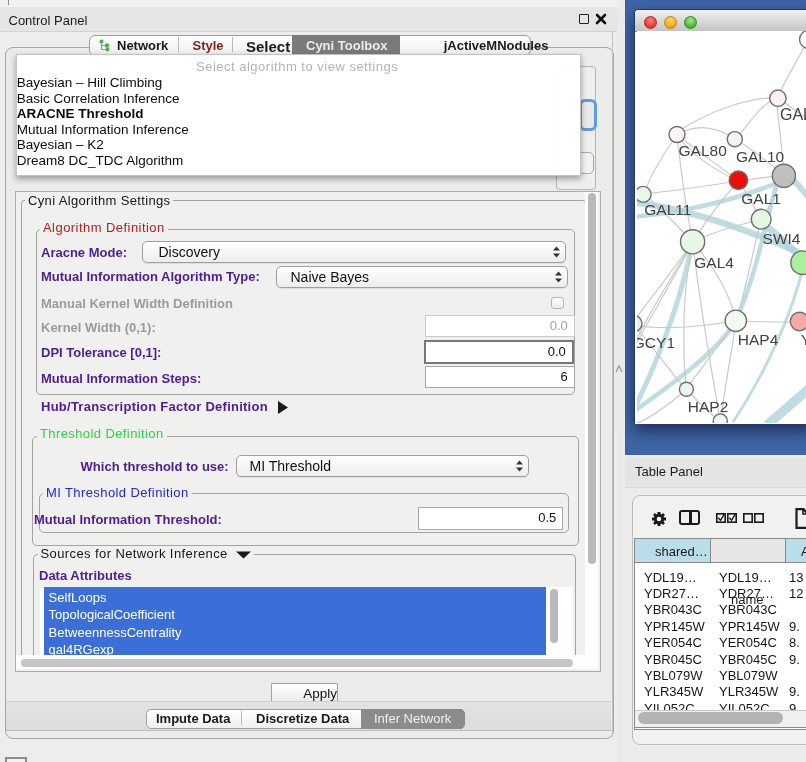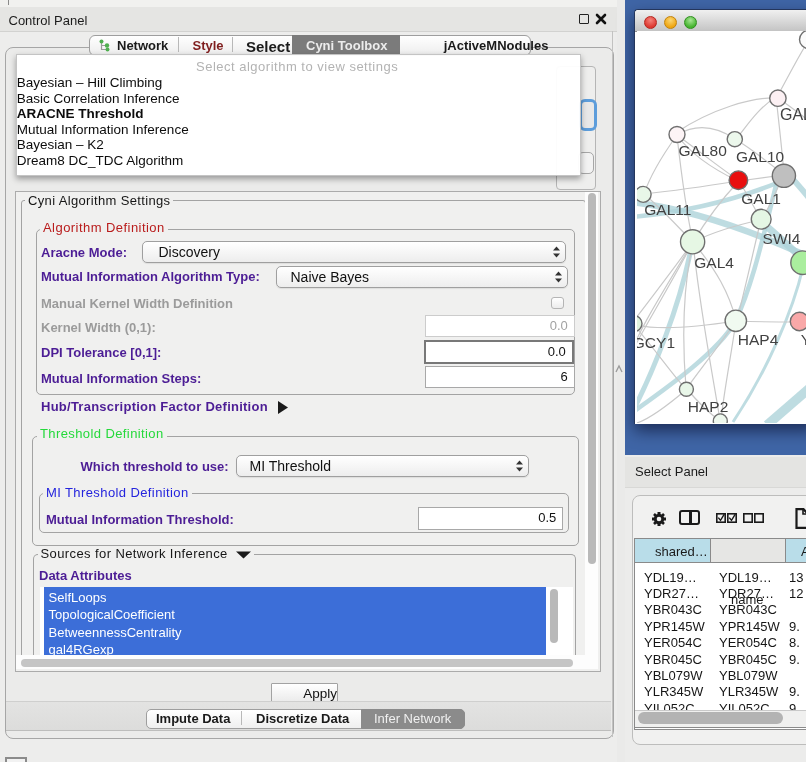--- a/index.html
+++ b/index.html
@@ -105,21 +105,21 @@
   <div class="combo" style="left:235.5px;top:455.3px;width:291px;height:19.5px;">
     <span class="ct" style="left:13px;">MI Threshold</span>
     <svg class="spin" viewBox="0 0 9 12">
         <path d="M4.5 0.5 L8 4.5 L1 4.5 Z" fill="#333"></path>
         <path d="M4.5 11.5 L8 7.5 L1 7.5 Z" fill="#333"></path>
       </svg>
   </div>
 
   <div class="gbox" style="left:38.6px;top:492.9px;width:528px;height:38px;"></div>
   <div class="gtitle" style="left:43px;top:486px;background:#f0f0ef;color:#2424dd;letter-spacing:0.4px;">MI Threshold Definition</div>
-  <div class="abs lbl" style="left:46px;top:512px;">Mutual Information Threshold:</div>
+  <div class="abs lbl" style="left:34px;top:512px;">Mutual Information Threshold:</div>
   <div class="tf" style="left:418.3px;top:507px;width:137px;height:20.5px;line-height:20.5px;">0.5</div>
 
   <div class="gbox" style="left:33px;top:554px;width:541px;height:106px;border-bottom:none;border-radius:5px 5px 0 0;"></div>
   <div class="abs" style="left:228px;top:548px;width:26px;height:12px;background:#f0f0ef;"></div>
   <div class="gtitle" style="left:37.5px;top:547px;background:#f0f0ef;color:#161616;letter-spacing:0.4px;">Sources for Network Inference</div>
   <svg class="abs" style="left:235.5px;top:550.5px;" width="15" height="8" viewBox="0 0 15 8">
       <path d="M0 0.5 L15 0.5 L7.5 7.5 Z" fill="#1a1a1a"></path>
     </svg>
   <div class="abs lbl" style="left:39px;top:568px;">Data Attributes</div>
 
@@ -239,21 +239,21 @@
       <text x="57.3" y="236.5">GAL4</text>
       <text x="-4.2" y="317">GCY1</text>
       <text x="100.8" y="314">HAP4</text>
       <text x="163.7" y="314">Y</text>
       <text x="50.8" y="380.5">HAP2</text>
     </g>
   </svg>
 
   <div class="abs" style="left:625px;top:455px;width:181px;height:307px;background:#ececeb;"></div>
   <div class="abs" style="left:625px;top:457px;width:181px;height:30px;background:#e4e4e2;border-bottom:1px solid #d8d8d6;"></div>
-  <div class="abs" style="left:635px;top:464px;font-size:13px;color:#1c1c1c;">Select Panel</div>
+  <div class="abs" style="left:635px;top:464px;font-size:13px;color:#1c1c1c;">Table Panel</div>
 
   <div class="abs" style="left:632px;top:495px;width:190px;height:248px;background:#f1f1f0;border:1px solid #bdbdbc;border-radius:8px;"></div>
 
   <svg class="abs" style="left:651px;top:511px;" width="16" height="16" viewBox="0 0 16 16">
     <g fill="#1a1a1a">
       <circle cx="8" cy="8" r="5.2"></circle>
       <g stroke="#1a1a1a" stroke-width="3">
           <path d="M8 1 L8 15 M1 8 L15 8"></path>
         </g>
       <g stroke="#1a1a1a" stroke-width="2.6">

